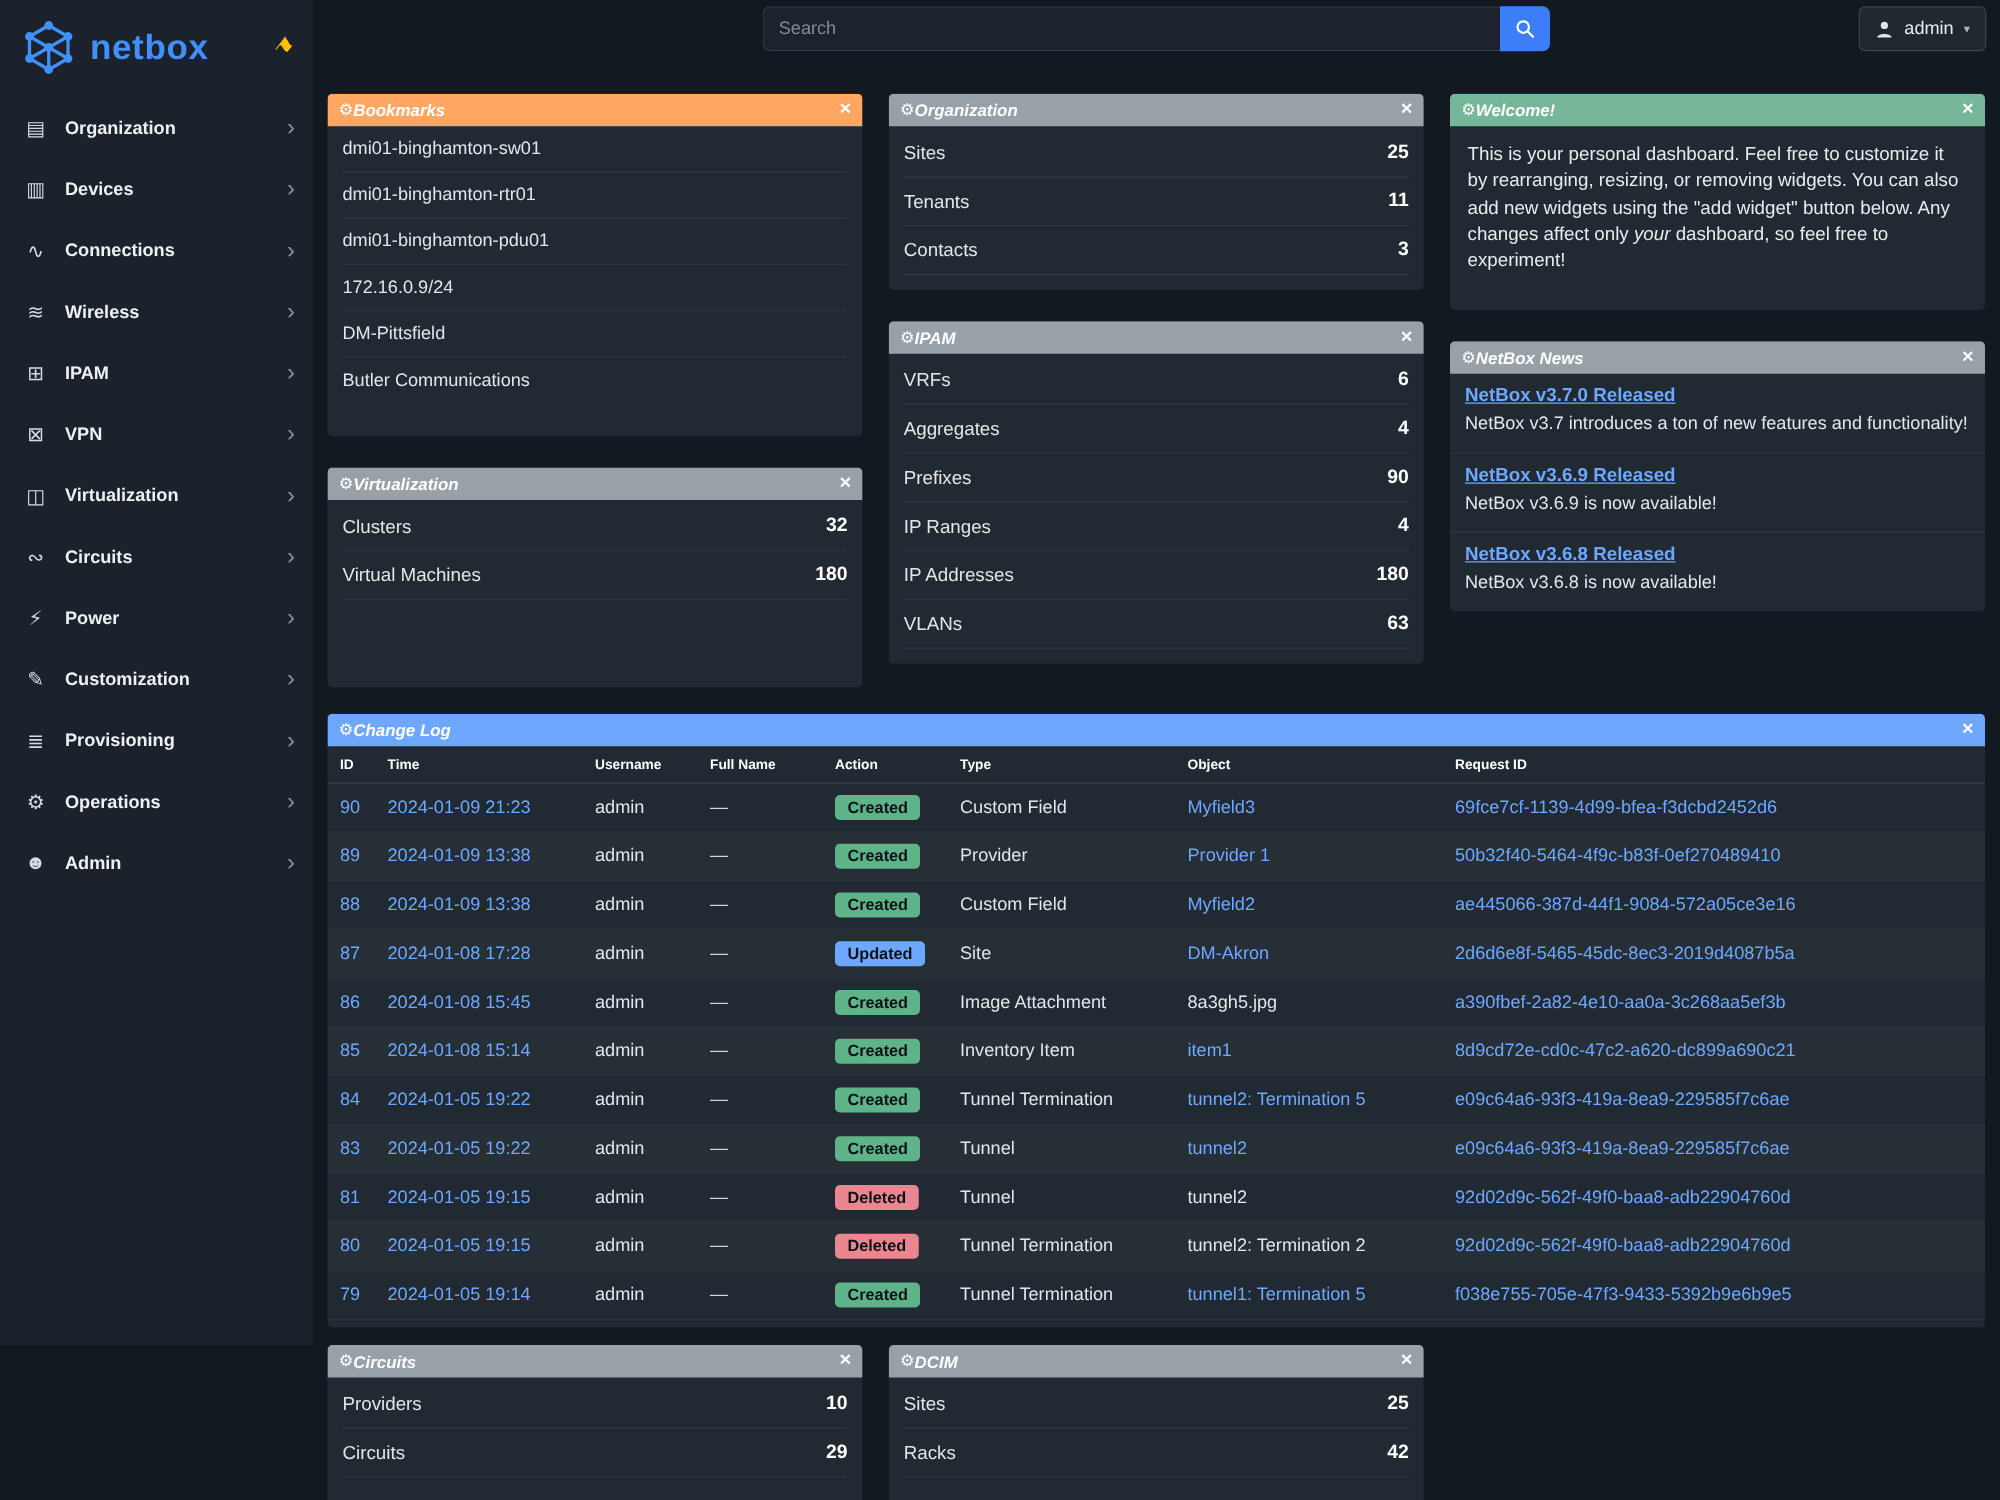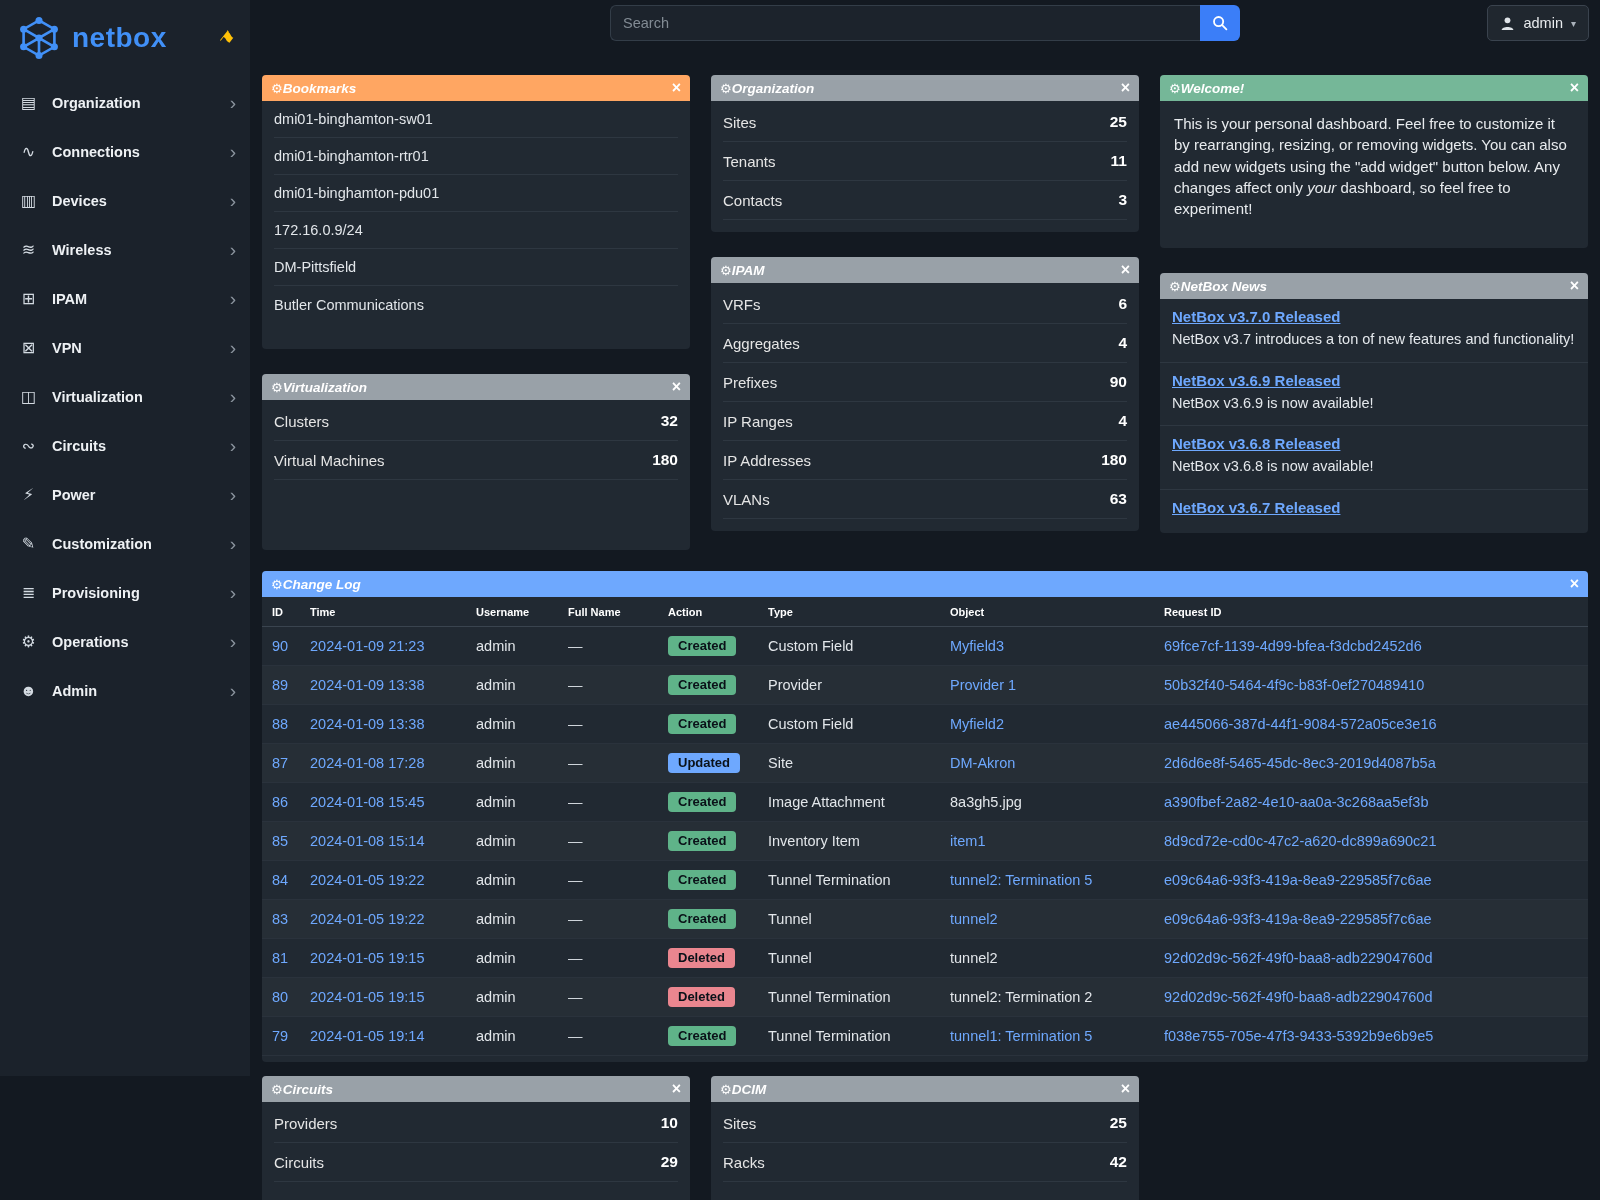--- a/index.html
+++ b/index.html
@@ -181,28 +181,28 @@
   </div>
   <nav class="nav">
 
       <div class="nav-item">
         <span class="nav-icon organization"></span>
         <span class="nav-label">Organization</span>
         <span class="nav-chevron"></span>
       </div>
 
       <div class="nav-item">
+        <span class="nav-icon devices"></span>
+        <span class="nav-label">Devices</span>
+        <span class="nav-chevron"></span>
+      </div>
+
+      <div class="nav-item">
         <span class="nav-icon connections"></span>
         <span class="nav-label">Connections</span>
-        <span class="nav-chevron"></span>
-      </div>
-
-      <div class="nav-item">
-        <span class="nav-icon devices"></span>
-        <span class="nav-label">Devices</span>
         <span class="nav-chevron"></span>
       </div>
 
       <div class="nav-item">
         <span class="nav-icon wireless"></span>
         <span class="nav-label">Wireless</span>
         <span class="nav-chevron"></span>
       </div>
 
       <div class="nav-item">
@@ -425,24 +425,20 @@
               <div class="news-item">
                 <a class="news-headline">NetBox v3.6.9 Released</a>
                 <div class="news-body">NetBox v3.6.9 is now available!</div>
               </div>
 
               <div class="news-item">
                 <a class="news-headline">NetBox v3.6.8 Released</a>
                 <div class="news-body">NetBox v3.6.8 is now available!</div>
               </div>
 
-              <div class="news-item">
-                <a class="news-headline">NetBox v3.6.7 Released</a>
-                
-              </div>
             </div>
         </section>
       </div>
     </div>
 
     <section class="widget changelog">
       <header class="w-head blue">
         <span class="w-gear">⚙</span>
         <span class="w-title">Change Log</span>
         <span class="w-close">×</span>

